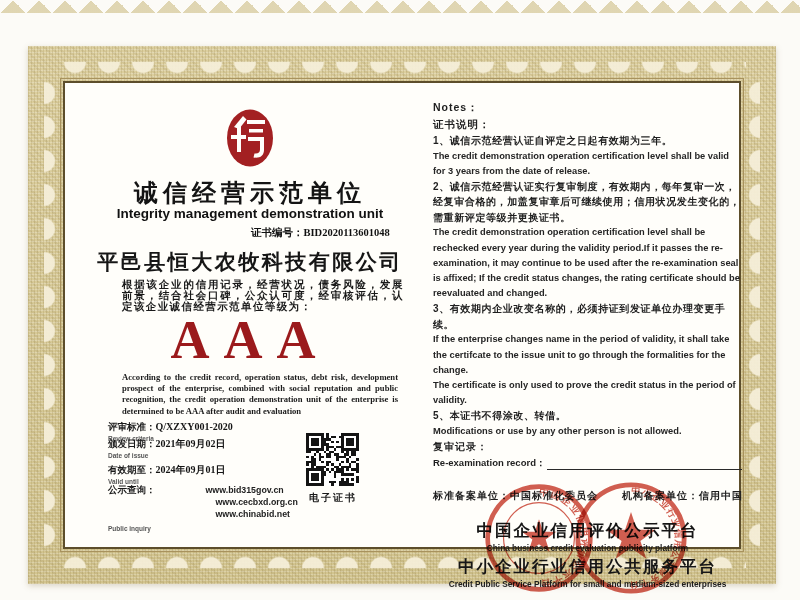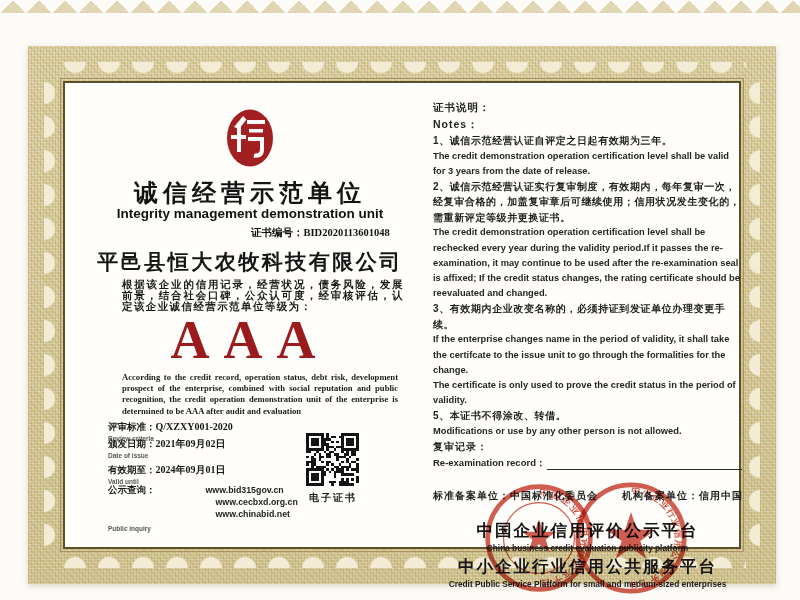--- a/index.html
+++ b/index.html
@@ -595,22 +595,22 @@
             <div class="qd"></div>
             <div class="qd"></div>
             <div class="qd"></div>
             <div></div>
             <div></div>
           </div>
         <div class="qr-label">电子证书</div>
       </div>
 
       <div class="right-col">
+        <div class="rc-h">Notes：</div>
         <div class="rc-h">证书说明：</div>
-        <div class="rc-h">Notes：</div>
 
         <div>
           <div class="note-cn">1、诚信示范经营认证自评定之日起有效期为三年。</div>
           <div class="note-en">The credit demonstration operation certification level shall be valid for 3 years from the date of release.</div>
         </div>
         <div>
           <div class="note-cn">2、诚信示范经营认证实行复审制度，有效期内，每年复审一次，经复审合格的，加盖复审章后可继续使用；信用状况发生变化的，需重新评定等级并更换证书。</div>
           <div class="note-en">The credit demonstration operation certification level shall be rechecked every year during the validity period.If it passes the re-examination, it may continue to be used after the re-examination seal is affixed; If the credit status changes, the rating certificate should be reevaluated and changed.</div>
         </div>
         <div>

